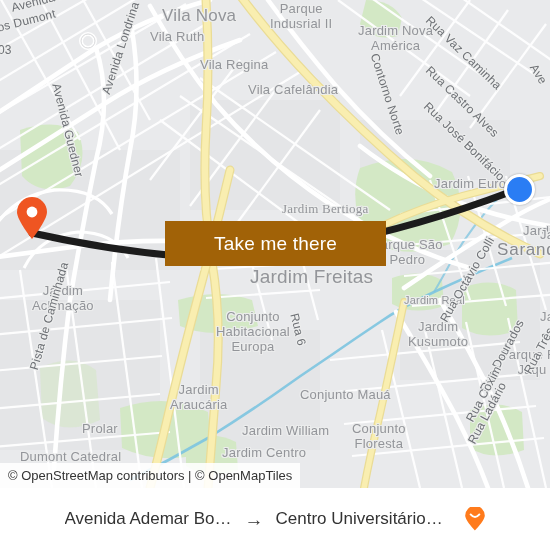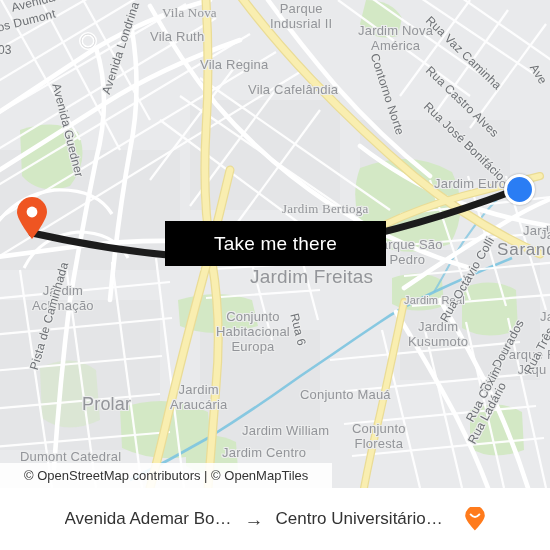--- a/index.html
+++ b/index.html
@@ -59,38 +59,38 @@
     background: #2a7df4;
     border: 3px solid #ffffff;
     box-shadow: 0 0 2px rgba(0,0,0,.35);
   }
 
   
   #cta {
     position: absolute;
     left: 165px; top: 221px;
     width: 221px; height: 45px;
-    background: #000000;
+    background: #a16207;
     color: #ffffff;
     font-size: 19px;
     display: flex;
     align-items: center;
     justify-content: center;
     border: none;
     cursor: pointer;
     font-family: "Liberation Sans", sans-serif;
     letter-spacing: .2px;
   }
 
   
   #attribution {
     position: absolute;
     left: 0; top: 463px;
     height: 25px;
-    padding: 0 24px;
+    padding: 0 8px;
     display: flex;
     align-items: center;
     background: rgba(255,255,255,.88);
     color: #333333;
     font-size: 13px;
     white-space: nowrap;
   }
 
   
   #footer {
@@ -285,21 +285,21 @@
           <circle cx="88" cy="41" r="7" fill="none" stroke="#d8d9db" stroke-width="1"></circle>
           <path d="M-8 230 Q14 196 54 190 Q96 188 112 214" stroke="#ffffff" stroke-width="3.4" fill="none"></path>
           <path d="M24 268 Q40 236 78 232 Q114 232 128 258" stroke="#ffffff" stroke-width="3" fill="none"></path>
         </g>
 
         <path d="M32 233 Q108 250 178 256 Q262 258 330 244 Q420 226 510 192" stroke="#1c1c1c" stroke-width="7" fill="none" stroke-linecap="round" stroke-linejoin="round"></path>
       </g>
     </svg>
 
     <div id="place-labels">
-        <div class="maplabel place ctr" style="left: 162px; top: 6px; font-size: 13px; font-family: Liberation Serif, serif;">Vila Nova</div>
+        <div class="maplabel place ctr" style="left: 162px; top: 6px; font-size: 17px;">Vila Nova</div>
         <div class="maplabel place ctr" style="left: 150px; top: 30px; font-size: 13px;">Vila Ruth</div>
         <div class="maplabel place ctr" style="left: 200px; top: 58px; font-size: 13px;">Vila Regina</div>
         <div class="maplabel place ctr" style="left: 248px; top: 83px; font-size: 13px;">Vila Cafelândia</div>
         <div class="maplabel place ctr" style="left: 270px; top: 2px; font-size: 13px;">Parque
 Indusrial II</div>
         <div class="maplabel place ctr" style="left: 358px; top: 24px; font-size: 13px;">Jardim Nova
 América</div>
         <div class="maplabel place ctr" style="left: 282px; top: 202px; font-size: 13px; font-family: Liberation Serif, serif;">Jardim Bertioga</div>
         <div class="maplabel place ctr" style="left: 434px; top: 177px; font-size: 13px;">Jardim Europa</div>
         <div class="maplabel place ctr big" style="left: 485px; top: 240px; font-size: 17px;">Sarandi</div>
@@ -312,21 +312,21 @@
         <div class="maplabel place ctr" style="left: 216px; top: 310px; font-size: 13px;">Conjunto
 Habitacional
 Europa</div>
         <div class="maplabel place ctr" style="left: 404px; top: 294px; font-size: 11px;">Jardim Real</div>
         <div class="maplabel place ctr" style="left: 408px; top: 320px; font-size: 13px;">Jardim
 Kusumoto</div>
         <div class="maplabel place ctr" style="left: 500px; top: 348px; font-size: 13px;">Parque Re
 Jaqu</div>
         <div class="maplabel place ctr" style="left: 170px; top: 383px; font-size: 13px;">Jardim
 Araucária</div>
-        <div class="maplabel place ctr" style="left: 82px; top: 394px; font-size: 18px;">Prolar</div>
+        <div class="maplabel place ctr" style="left: 82px; top: 422px; font-size: 13px;">Prolar</div>
         <div class="maplabel place ctr" style="left: 300px; top: 388px; font-size: 13px;">Conjunto Mauá</div>
         <div class="maplabel place ctr" style="left: 242px; top: 424px; font-size: 13px;">Jardim William</div>
         <div class="maplabel place ctr" style="left: 352px; top: 422px; font-size: 13px;">Conjunto
 Floresta</div>
         <div class="maplabel place ctr" style="left: 222px; top: 446px; font-size: 13px;">Jardim Centro</div>
         <div class="maplabel place ctr" style="left: 20px; top: 450px; font-size: 13px;">Dumont Catedral</div>
         <div class="maplabel place ctr" style="left: 540px; top: 310px; font-size: 13px;">Ja</div>
         <div class="maplabel place ctr" style="left: 540px; top: 228px; font-size: 13px;">Jar</div>
       </div>
     <div id="street-labels">

